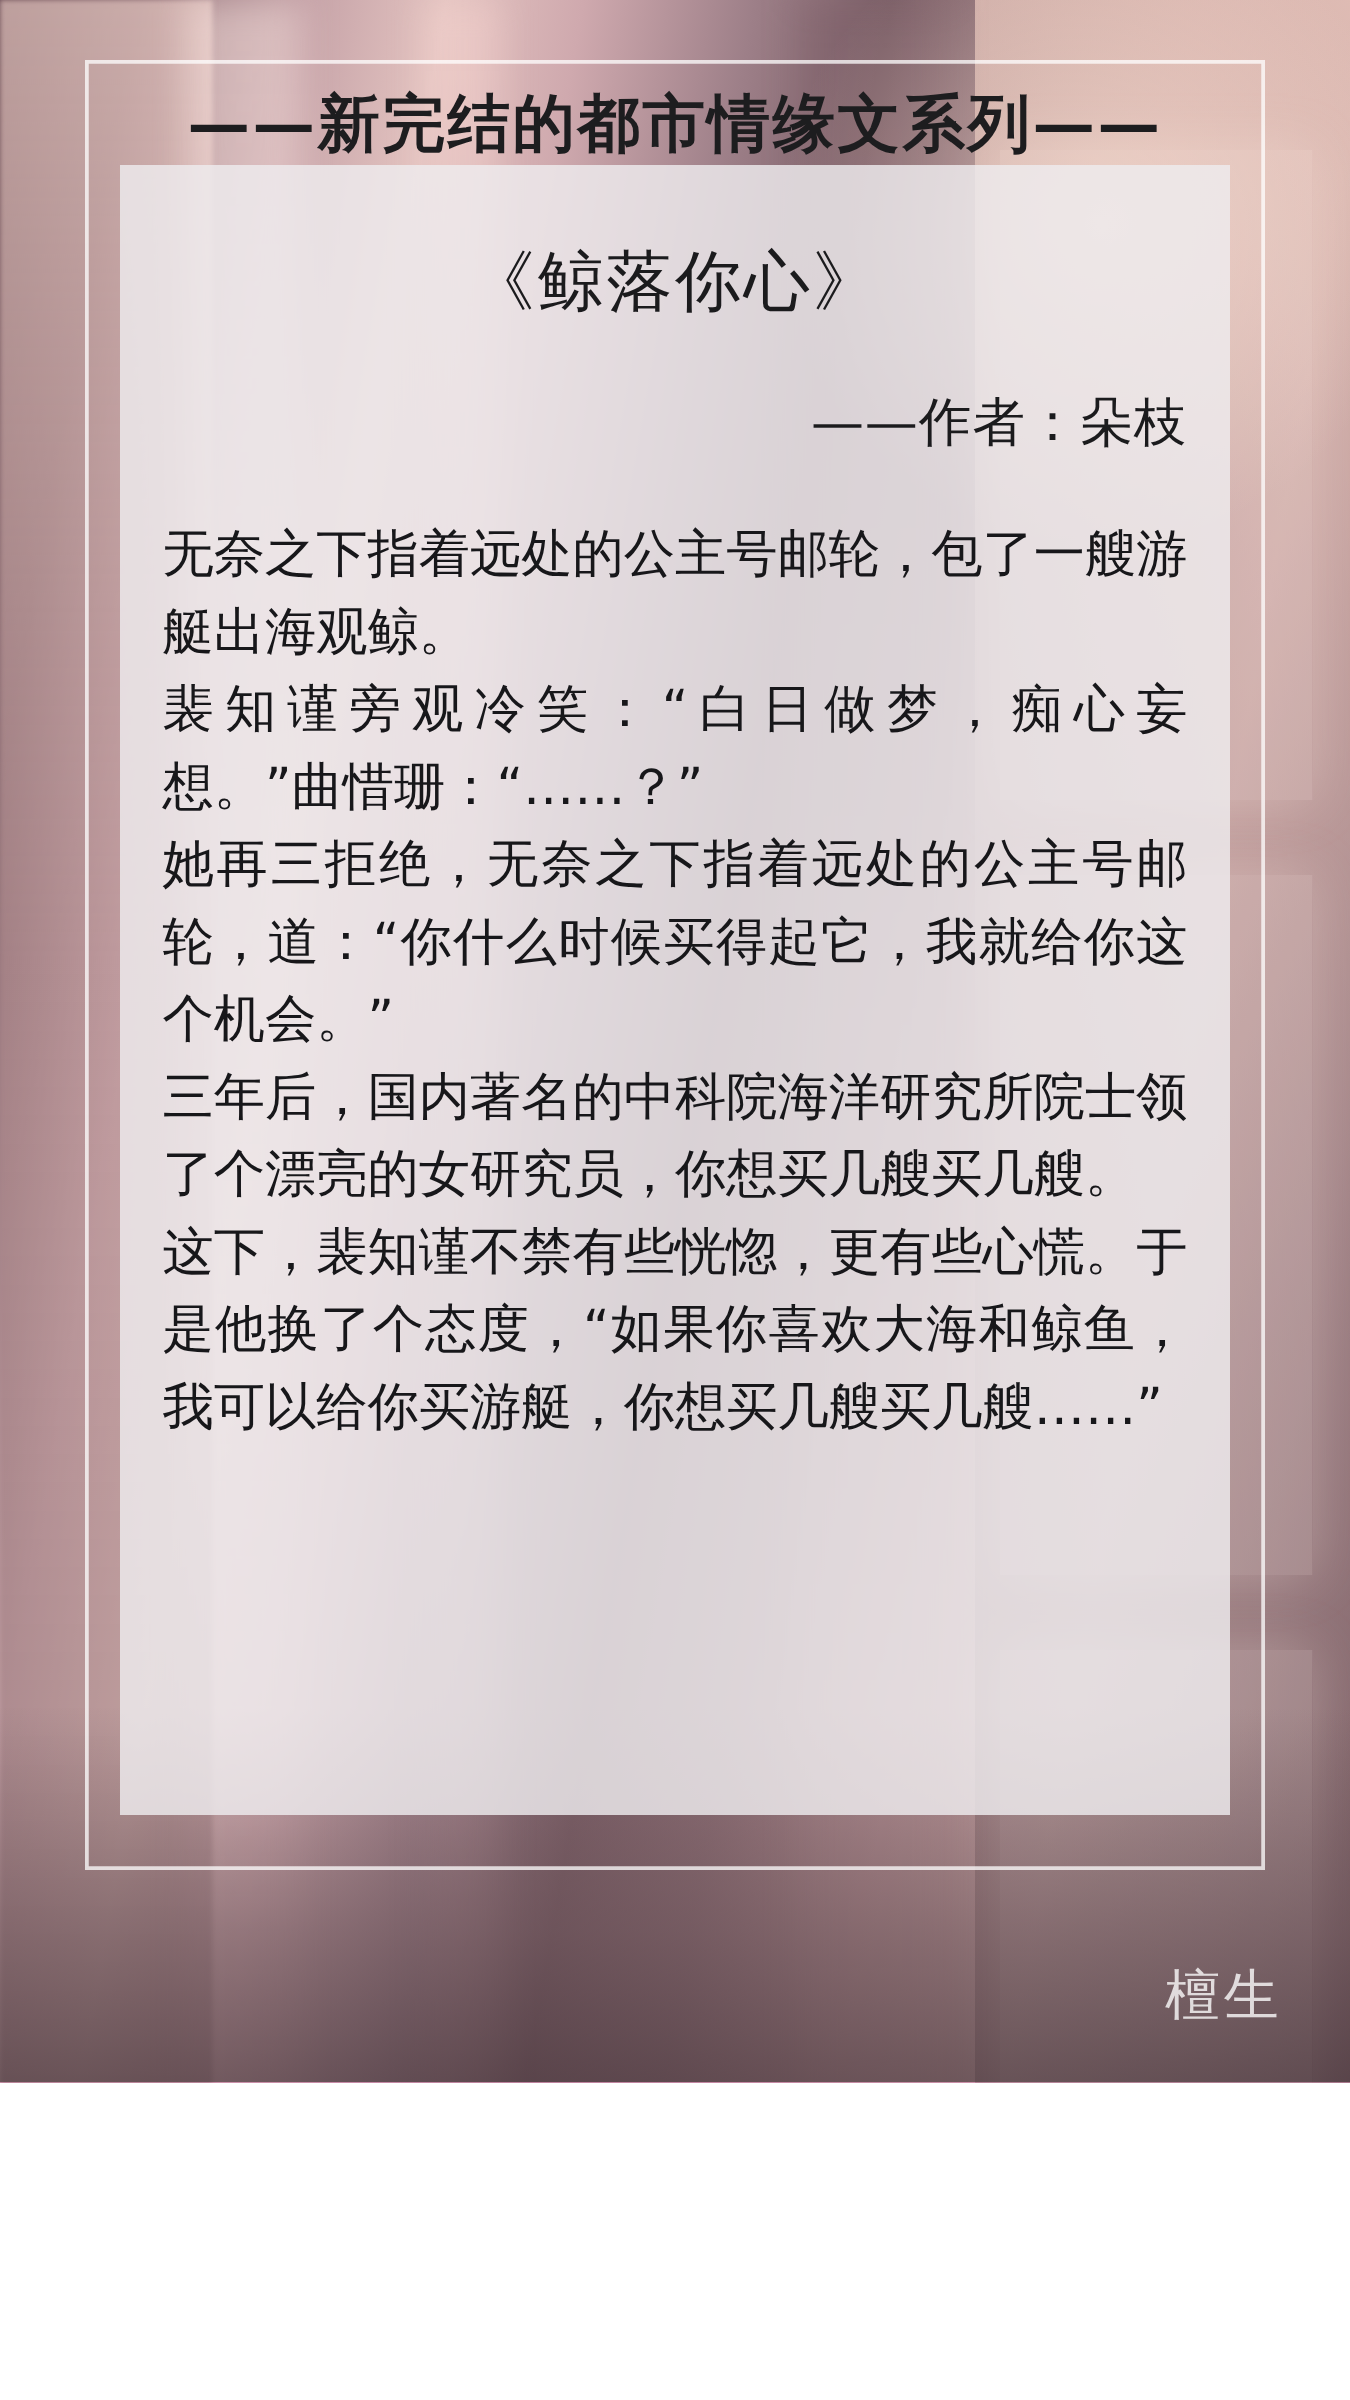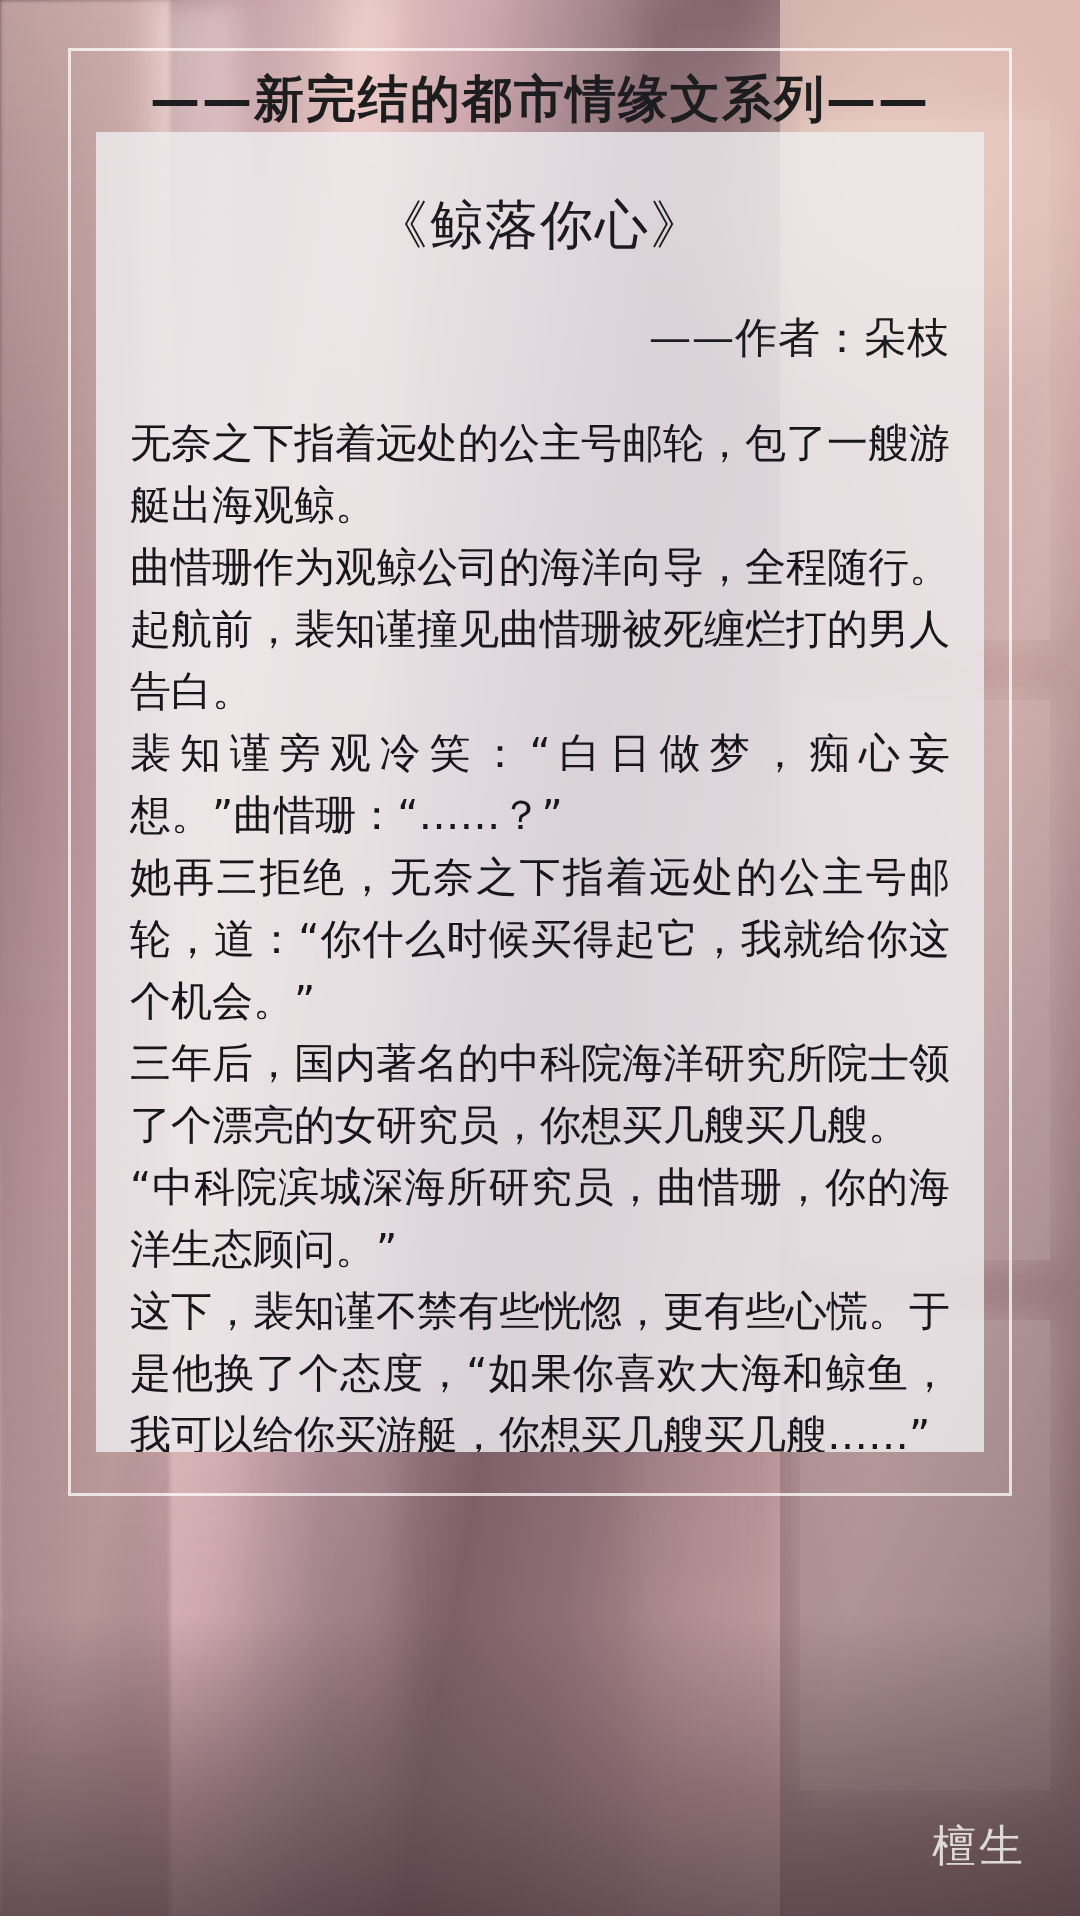--- a/index.html
+++ b/index.html
@@ -9,21 +9,21 @@
   body {
     width: 1080px;
     height: 1920px;
     overflow: hidden;
     font-family: "Liberation Sans", sans-serif;
   }
 
   .poster {
     position: relative;
     width: 1080px;
-    height: 1916px;
+    height: 1666px;
     overflow: hidden;
     background: #ec4899;
   }
 
   
   .bg-base {
     position: absolute;
     inset: 0;
     background:
       linear-gradient(100deg,
@@ -203,24 +203,22 @@
   <div class="header">
     <div class="header-title">——新完结的都市情缘文系列——</div>
   </div>
 
   <div class="card">
     <div class="novel-title">《鲸落你心》</div>
     <div class="author-line">——作者：朵枝</div>
 
     <div class="body-text">
       <p class="para">无奈之下指着远处的公主号邮轮，包了一艘游艇出海观鲸。</p>
-      <p class="para">曲惜珊作为观鲸公司的海洋向导，全程随行。起航前，裴知谨撞见曲惜珊被死缠烂打的男人告白。</p>
       <p class="para">裴知谨旁观冷笑：“白日做梦，痴心妄想。”曲惜珊：“……？”</p>
       <p class="para">她再三拒绝，无奈之下指着远处的公主号邮轮，道：“你什么时候买得起它，我就给你这个机会。”</p>
       <p class="para">三年后，国内著名的中科院海洋研究所院士领了个漂亮的女研究员，你想买几艘买几艘。</p>
-      <p class="para">“中科院滨城深海所研究员，曲惜珊，你的海洋生态顾问。”</p>
       <p class="para">这下，裴知谨不禁有些恍惚，更有些心慌。于是他换了个态度，“如果你喜欢大海和鲸鱼，我可以给你买游艇，你想买几艘买几艘……”</p>
     </div>
   </div>
 
   <div class="watermark">檀生</div>
 
 </div>
 
 </body></html>

